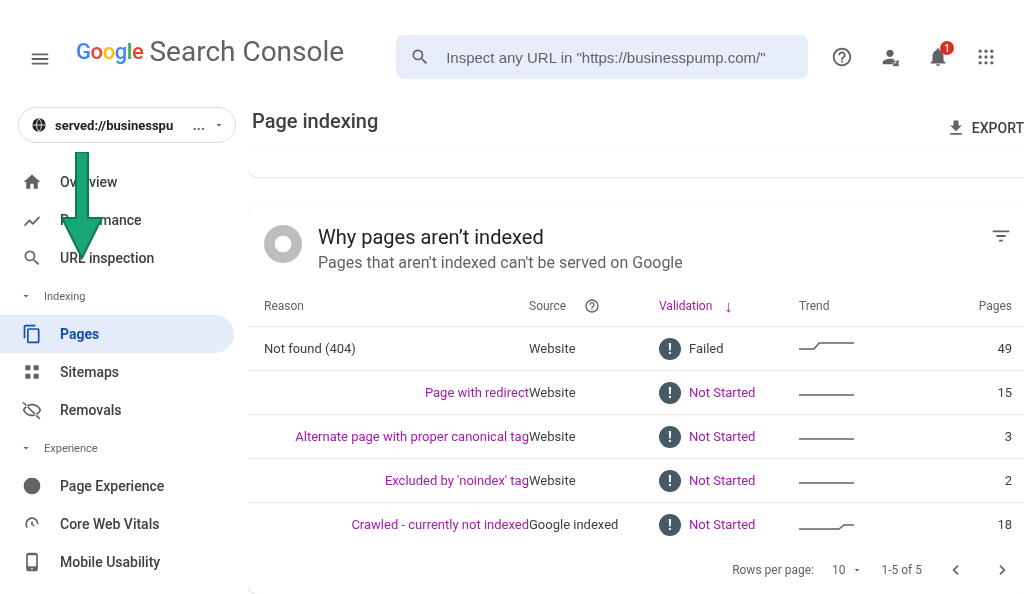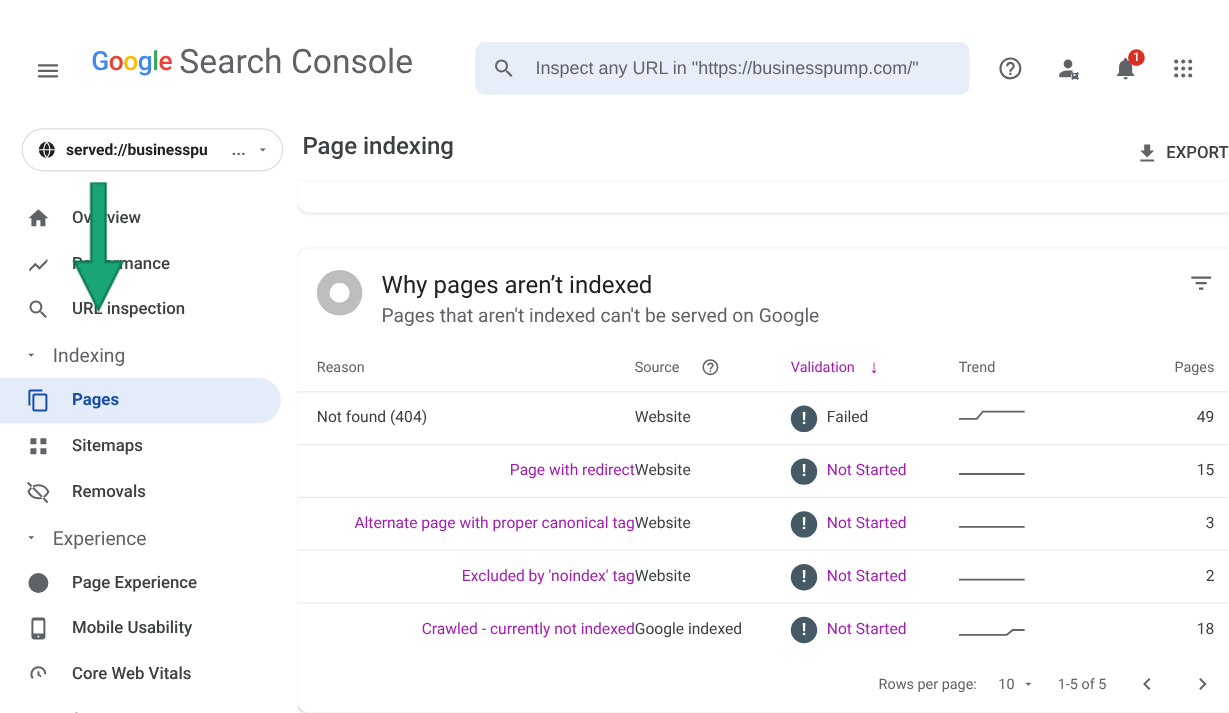--- a/index.html
+++ b/index.html
@@ -30,21 +30,21 @@
 .prop-select { margin: 16px 12px 20px 18px; border: 1px solid #dadce0; border-radius: 18px; height: 36px; display: flex; align-items: center; padding: 0 10px 0 12px; gap: 8px; cursor: pointer; }
 .prop-select .lbl { flex: 1; font-size: 13px; font-weight: 700; color: #202124; white-space: nowrap; overflow: hidden; text-overflow: ellipsis; }
 .prop-select .dots { color: #5f6368; font-weight: 700; }
 
 .nav-item { display: flex; align-items: center; height: 38px; padding-left: 22px; gap: 18px; cursor: pointer; border-top-right-radius: 19px; border-bottom-right-radius: 19px; margin-right: 14px; }
 .nav-item.indent { padding-left: 22px; }
 .nav-item .nlabel { font-size: 14px; color: #3c4043; font-weight: 500; }
 .nav-item.selected { background: #e4ecfa; }
 .nav-item.selected .nlabel { color: #174ea6; font-weight: 700; }
 .nav-item.selected svg { fill: #174ea6; }
-.nav-sect { display: flex; align-items: center; height: 38px; padding-left: 20px; gap: 12px; color: #5f6368; font-size: 16px; cursor: pointer; }
+.nav-sect { display: flex; align-items: center; height: 38px; padding-left: 20px; gap: 12px; color: #5f6368; font-size: 11px; cursor: pointer; }
 
 
 .main { flex: 1; background: #fff; overflow: hidden; position: relative; }
 .page-title-row { display: flex; align-items: center; height: 60px; padding: 0 0 0 4px; }
 .page-title { font-size: 20px; color: #3c4043; font-weight: 500; }
 .export-btn { margin-left: auto; display: flex; align-items: center; gap: 6px; color: #3c4043; font-weight: 500; font-size: 14px; overflow: hidden; margin-top: 14px; }
 
 .card-top { height: 26px; background: #fff; border-bottom-left-radius: 10px; border-bottom-right-radius: 10px; box-shadow: 0 1px 3px rgba(60,64,67,0.15); margin-right: -8px; }
 
 .card { background: #fff; border-radius: 10px; box-shadow: 0 1px 3px rgba(60,64,67,0.2); margin-top: 30px; margin-right: -8px; padding: 0; }
@@ -197,29 +197,29 @@
       <span>Experience</span>
     </div>
     <div class="nav-item indent">
       <svg width="20" height="20" viewBox="0 0 24 24" class="gicon">
           <path d="M12 2a10 10 0 100 20 10 10 0 000-20zm1 11h4v-2h-4V7h-2v4H7v2h4v4h2v-4z"></path>
         </svg>
       <span class="nlabel">Page Experience</span>
     </div>
     <div class="nav-item indent">
       <svg width="20" height="20" viewBox="0 0 24 24" class="gicon">
+          <path d="M12 4a8 8 0 00-8 8c0 1.85.63 3.55 1.69 4.9l1.42-1.42A6 6 0 1118 12h2a8 8 0 00-8-8zm-1 5v4l3.5 2 .75-1.23L13 12V9h-2z"></path>
+        </svg>
+      <span class="nlabel">Core Web Vitals</span>
+    </div>
+    <div class="nav-item indent">
+      <svg width="20" height="20" viewBox="0 0 24 24" class="gicon">
           <path d="M16 1H8a3 3 0 00-3 3v16a3 3 0 003 3h8a3 3 0 003-3V4a3 3 0 00-3-3zm-4 20a1 1 0 110-2 1 1 0 010 2zm5-4H7V4h10v13z"></path>
         </svg>
       <span class="nlabel">Mobile Usability</span>
-    </div>
-    <div class="nav-item indent">
-      <svg width="20" height="20" viewBox="0 0 24 24" class="gicon">
-          <path d="M12 4a8 8 0 00-8 8c0 1.85.63 3.55 1.69 4.9l1.42-1.42A6 6 0 1118 12h2a8 8 0 00-8-8zm-1 5v4l3.5 2 .75-1.23L13 12V9h-2z"></path>
-        </svg>
-      <span class="nlabel">Core Web Vitals</span>
     </div>
 
     <div class="nav-sect">
       <svg width="12" height="12" viewBox="0 0 24 24" class="gicon">
           <path d="M7 10l5 5 5-5z"></path>
         </svg>
       <span>Enhancements</span>
     </div>
     <div class="nav-item indent">
       <svg width="20" height="20" viewBox="0 0 24 24" class="gicon">

